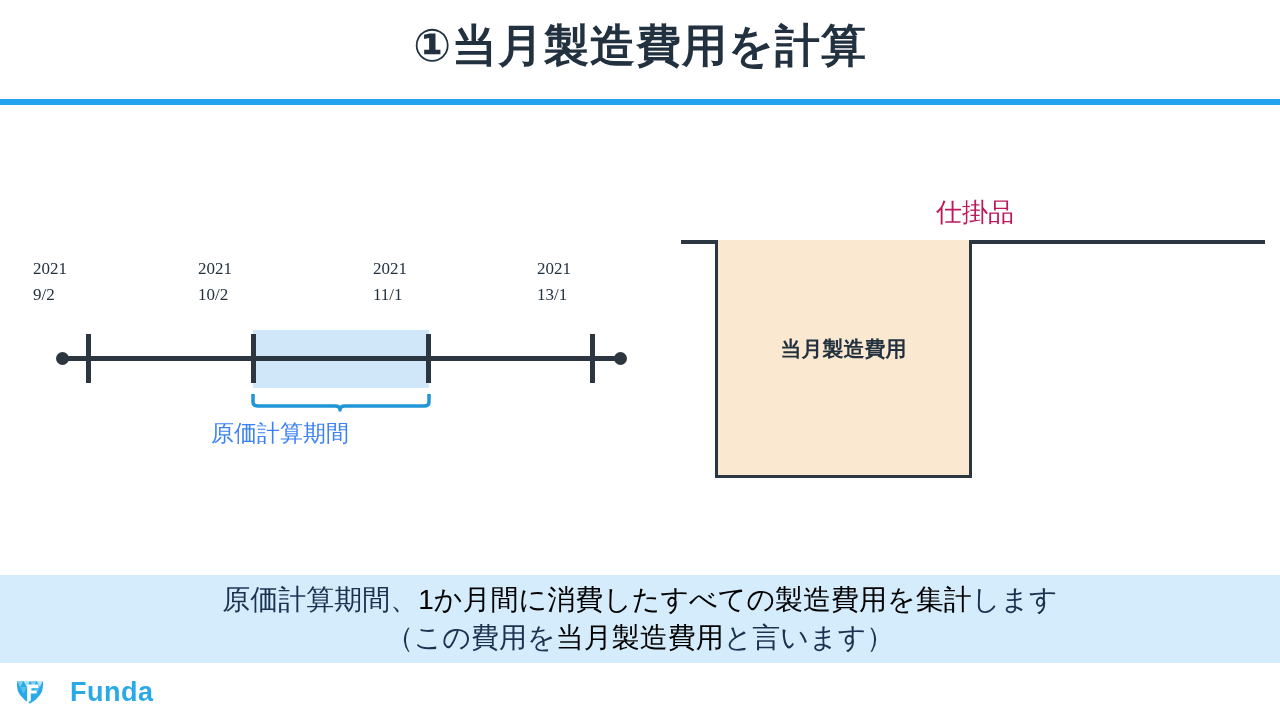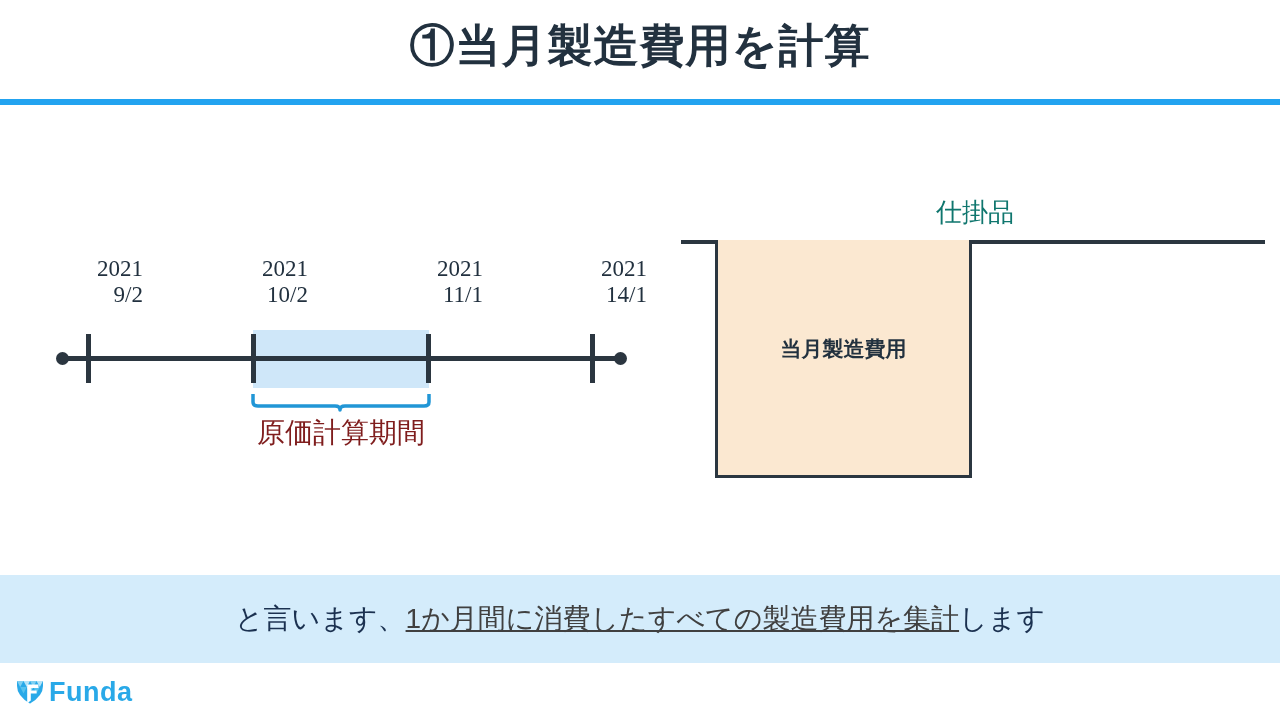--- a/index.html
+++ b/index.html
@@ -30,21 +30,20 @@
     left: 0;
     top: 18px;
     width: 1280px;
     text-align: center;
     font-size: 45px;
     font-weight: bold;
     letter-spacing: 1px;
     color: #22313f;
     line-height: 1.25;
     white-space: nowrap;
-    font-family: Liberation Serif, serif;
   }
   #title-rule {
     position: absolute;
     left: 0;
     top: 99px;
     width: 1280px;
     height: 6px;
     background: #22a3f0;
   }
 
@@ -52,23 +51,23 @@
   #timeline-panel {
     position: absolute;
     left: 0;
     top: 230px;
     width: 660px;
     height: 270px;
   }
   .tl-date-label {
     position: absolute;
     width: 110px;
-    text-align: right;
+    text-align: left;
     font-family: "Liberation Serif", "DejaVu Serif", serif;
-    font-size: 23px;
+    font-size: 17px;
     line-height: 26px;
     color: #22313f;
     white-space: nowrap;
   }
   .tl-date-label .tl-year,
   .tl-date-label .tl-day {
     display: block;
   }
   #timeline-axis {
     position: absolute;
@@ -112,44 +111,43 @@
     width: 180px;
     height: 20px;
   }
   #tl-brace svg { display: block; }
 
   #tl-brace-label {
     position: absolute;
     left: 211px;
     top: 188px;
     width: 260px;
-    text-align: center;
-    font-size: 28px;
+    font-size: 23px;
     line-height: 30px;
-    color: #7f1d1d;
+    color: #3b82f6;
     white-space: nowrap;
   }
   #tl-brace-label span { display: block; }
 
   
   #taccount-panel {
     position: absolute;
     left: 660px;
     top: 195px;
     width: 620px;
     height: 300px;
   }
   #taccount-title {
     position: absolute;
     left: 235px;
     top: 0px;
     width: 160px;
     text-align: center;
     font-size: 26px;
-    color: #0f766e;
+    color: #be185d;
     white-space: nowrap;
   }
   #taccount-rule {
     position: absolute;
     left: 21px;
     top: 45px;
     width: 584px;
     height: 4px;
     background: #2b3640;
   }
@@ -191,30 +189,30 @@
     align-items: center;
     justify-content: center;
   }
   .caption-line {
     font-size: 28px;
     line-height: 38px;
     color: #1b3150;
     text-align: center;
     white-space: nowrap;
   }
-  .caption-em { color: #404040; text-decoration: underline; }
+  .caption-em { color: #000000; }
 
   
   #footer-logo {
     position: absolute;
     left: 14px;
     top: 674px;
     display: flex;
     align-items: center;
-    gap: 3px;
+    gap: 24px;
   }
   #logo-wordmark {
     font-size: 27px;
     font-weight: bold;
     letter-spacing: 0.5px;
     color: #29a9e8;
     line-height: 1;
   }
 </style>
 </head>
@@ -234,21 +232,21 @@
   <div class="tl-date-label" style="left:198px; top:26px;">
     <span class="tl-year">2021</span>
     <span class="tl-day">10/2</span>
   </div>
   <div class="tl-date-label" style="left:373px; top:26px;">
     <span class="tl-year">2021</span>
     <span class="tl-day">11/1</span>
   </div>
   <div class="tl-date-label" style="left:537px; top:26px;">
     <span class="tl-year">2021</span>
-    <span class="tl-day">14/1</span>
+    <span class="tl-day">13/1</span>
   </div>
 
   <div id="tl-highlight"></div>
 
   <div id="timeline-axis"></div>
   <div class="tl-endpoint" id="tl-endpoint-left"></div>
   <div class="tl-endpoint" id="tl-endpoint-right"></div>
 
   <div class="tl-tick" style="left:86px;"></div>
   <div class="tl-tick" style="left:251px;"></div>
@@ -271,21 +269,24 @@
   <div id="taccount-rule"></div>
   <div id="taccount-box">
     <div id="taccount-box-text">
       <span>当月製造費用</span>
     </div>
   </div>
 </div>
 
 <div id="caption-banner">
   <div class="caption-line">
-    <span>と言います、</span><span class="caption-em">1か月間に消費したすべての製造費用を集計</span><span>します</span>
+    <span>原価計算期間、</span><span class="caption-em">1か月間に消費したすべての製造費用を集計</span><span>します</span>
+  </div>
+  <div class="caption-line">
+    <span>（この費用を</span><span class="caption-em">当月製造費用</span><span>と言います）</span>
   </div>
 </div>
 
 <div id="footer-logo">
   <span>
     <svg width="32" height="32" viewBox="0 0 32 32" fill="none">
       <path d="M3 7 L16 29.5 L29 7 Z" fill="#2fb3ea"></path>
       <path d="M3 7 L16 29.5 L29 7 Z" fill="none"></path>
       <path d="M3 7 L29 7 L29 12 Q29 22 16 29.5 Q3 22 3 12 Z" fill="#29a9e8"></path>
       <path d="M3 7 L9.5 7 L6.2 13 Z" fill="#7fd0f2"></path>

